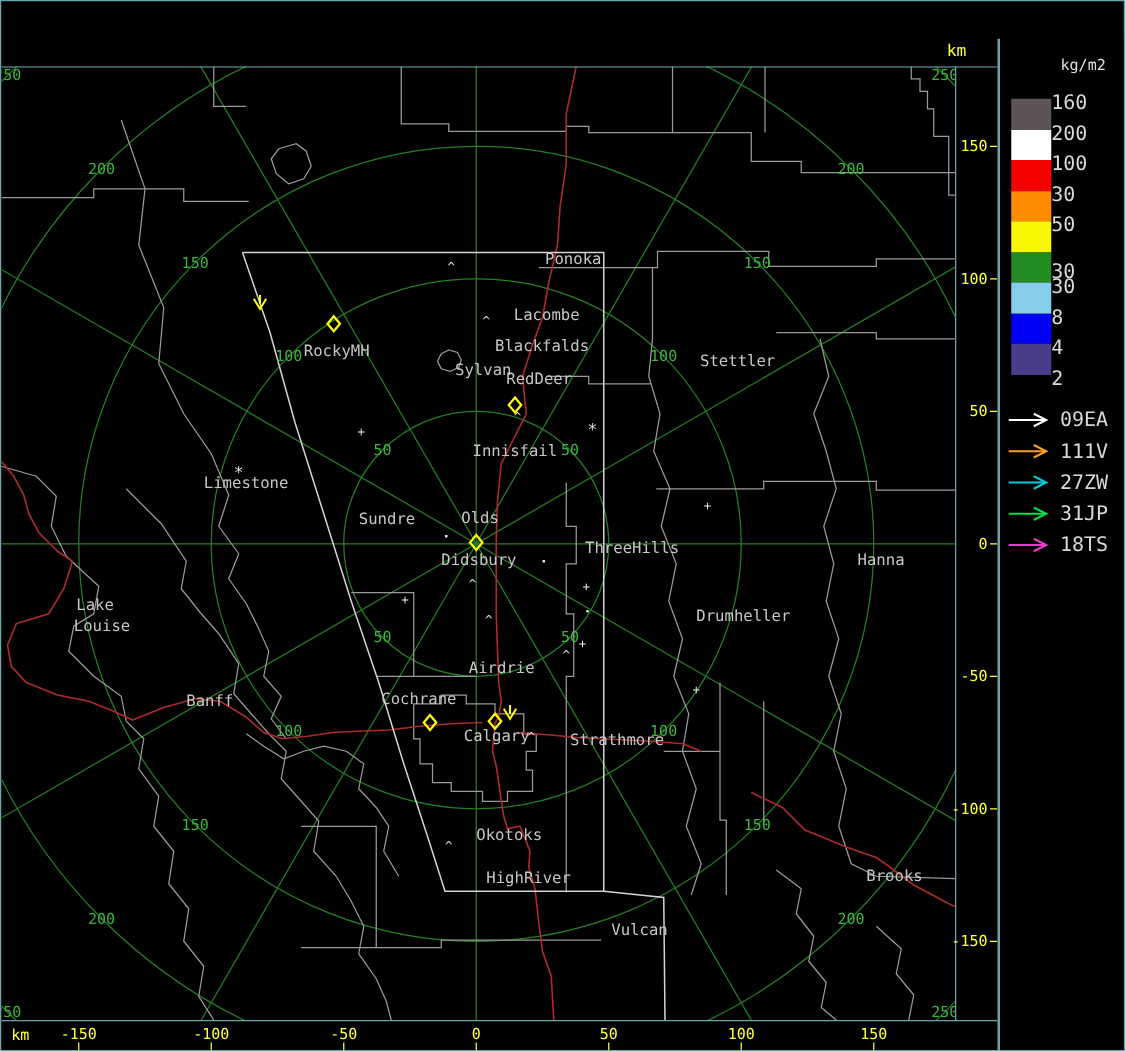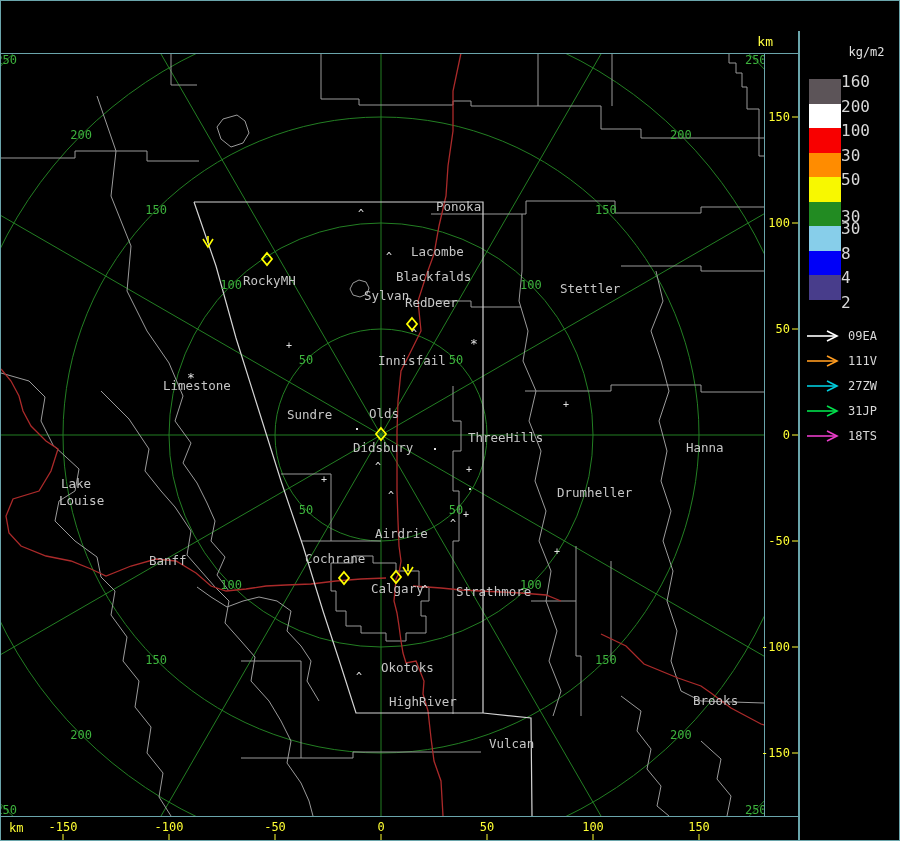--- a/index.html
+++ b/index.html
@@ -31,21 +31,21 @@
     color:#e0e0e0;font-size:12px;padding-left:34px;
   }
   #colorbar{position:absolute;left:9px;top:48px;}
   .swatch{width:32px;height:24.5px;}
   .scale-label{
     position:absolute;left:41px;color:#d8d8d8;font-size:16px;white-space:nowrap;
   }
   #radar-legend{position:absolute;left:6px;top:292px;width:92px;}
   .radar-row{height:25px;display:flex;align-items:center;}
   .radar-arrow{width:36px;height:12px;flex:0 0 36px;}
-  .radar-id{color:#d8d8d8;font-size:12px;margin-left:6px;}
+  .radar-id{color:#d8d8d8;font-size:16px;margin-left:6px;}
   text{font-family:"DejaVu Sans Mono", monospace;}
   .city{fill:#c6c6c6;font-size:12.5px;}
   .ringlbl{fill:#3db33d;font-size:12px;text-anchor:middle;}
   .axislbl{fill:#ffff33;font-size:12px;}
   .marker{fill:#e2e2e2;}
 </style>
 </head>
 <body>
 
 <div id="window">

